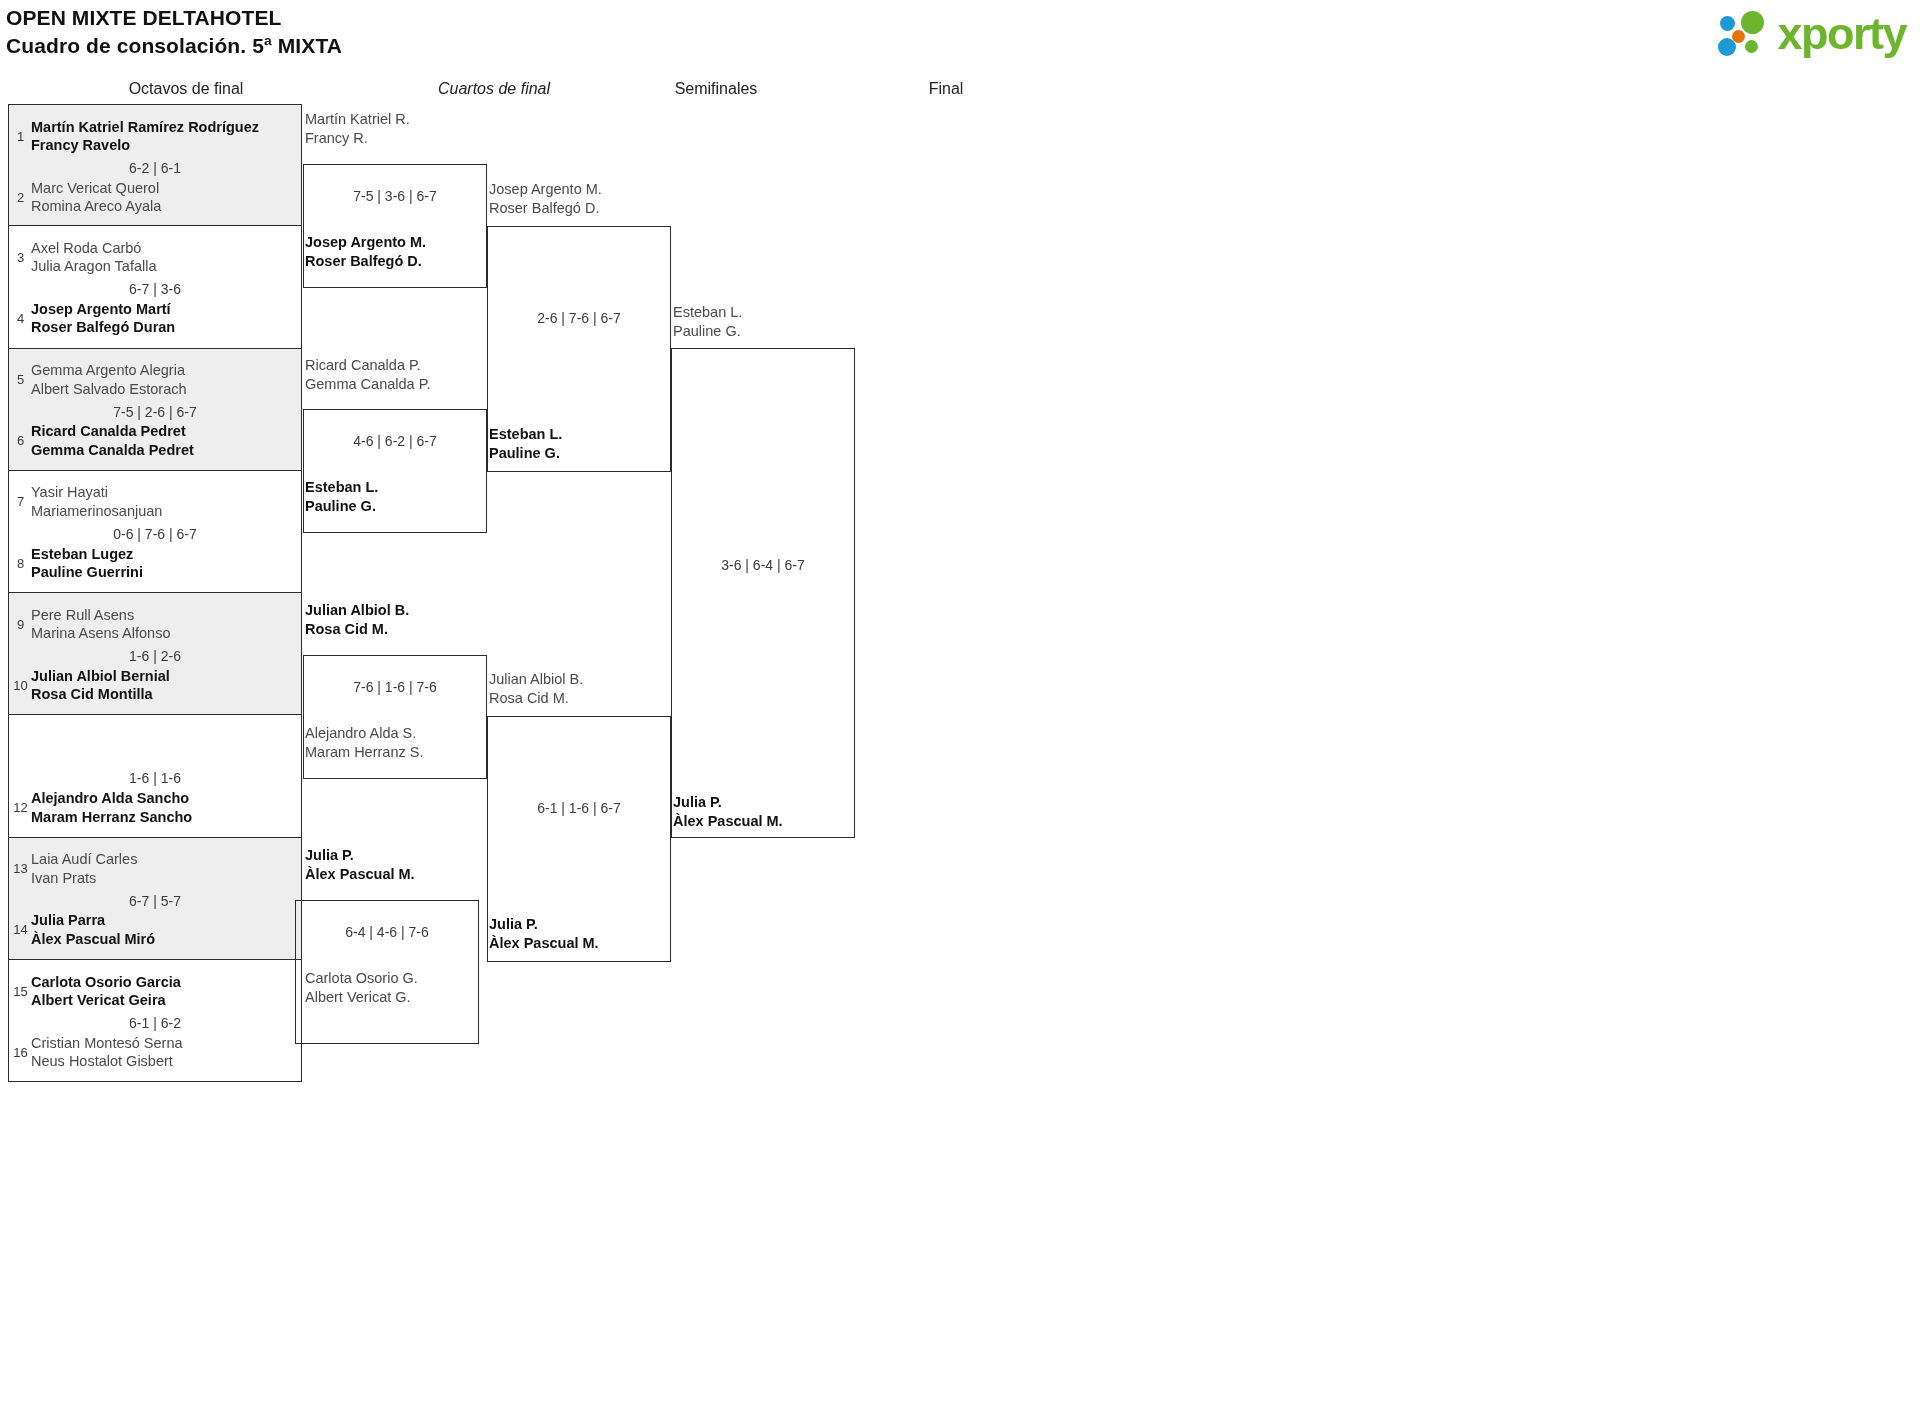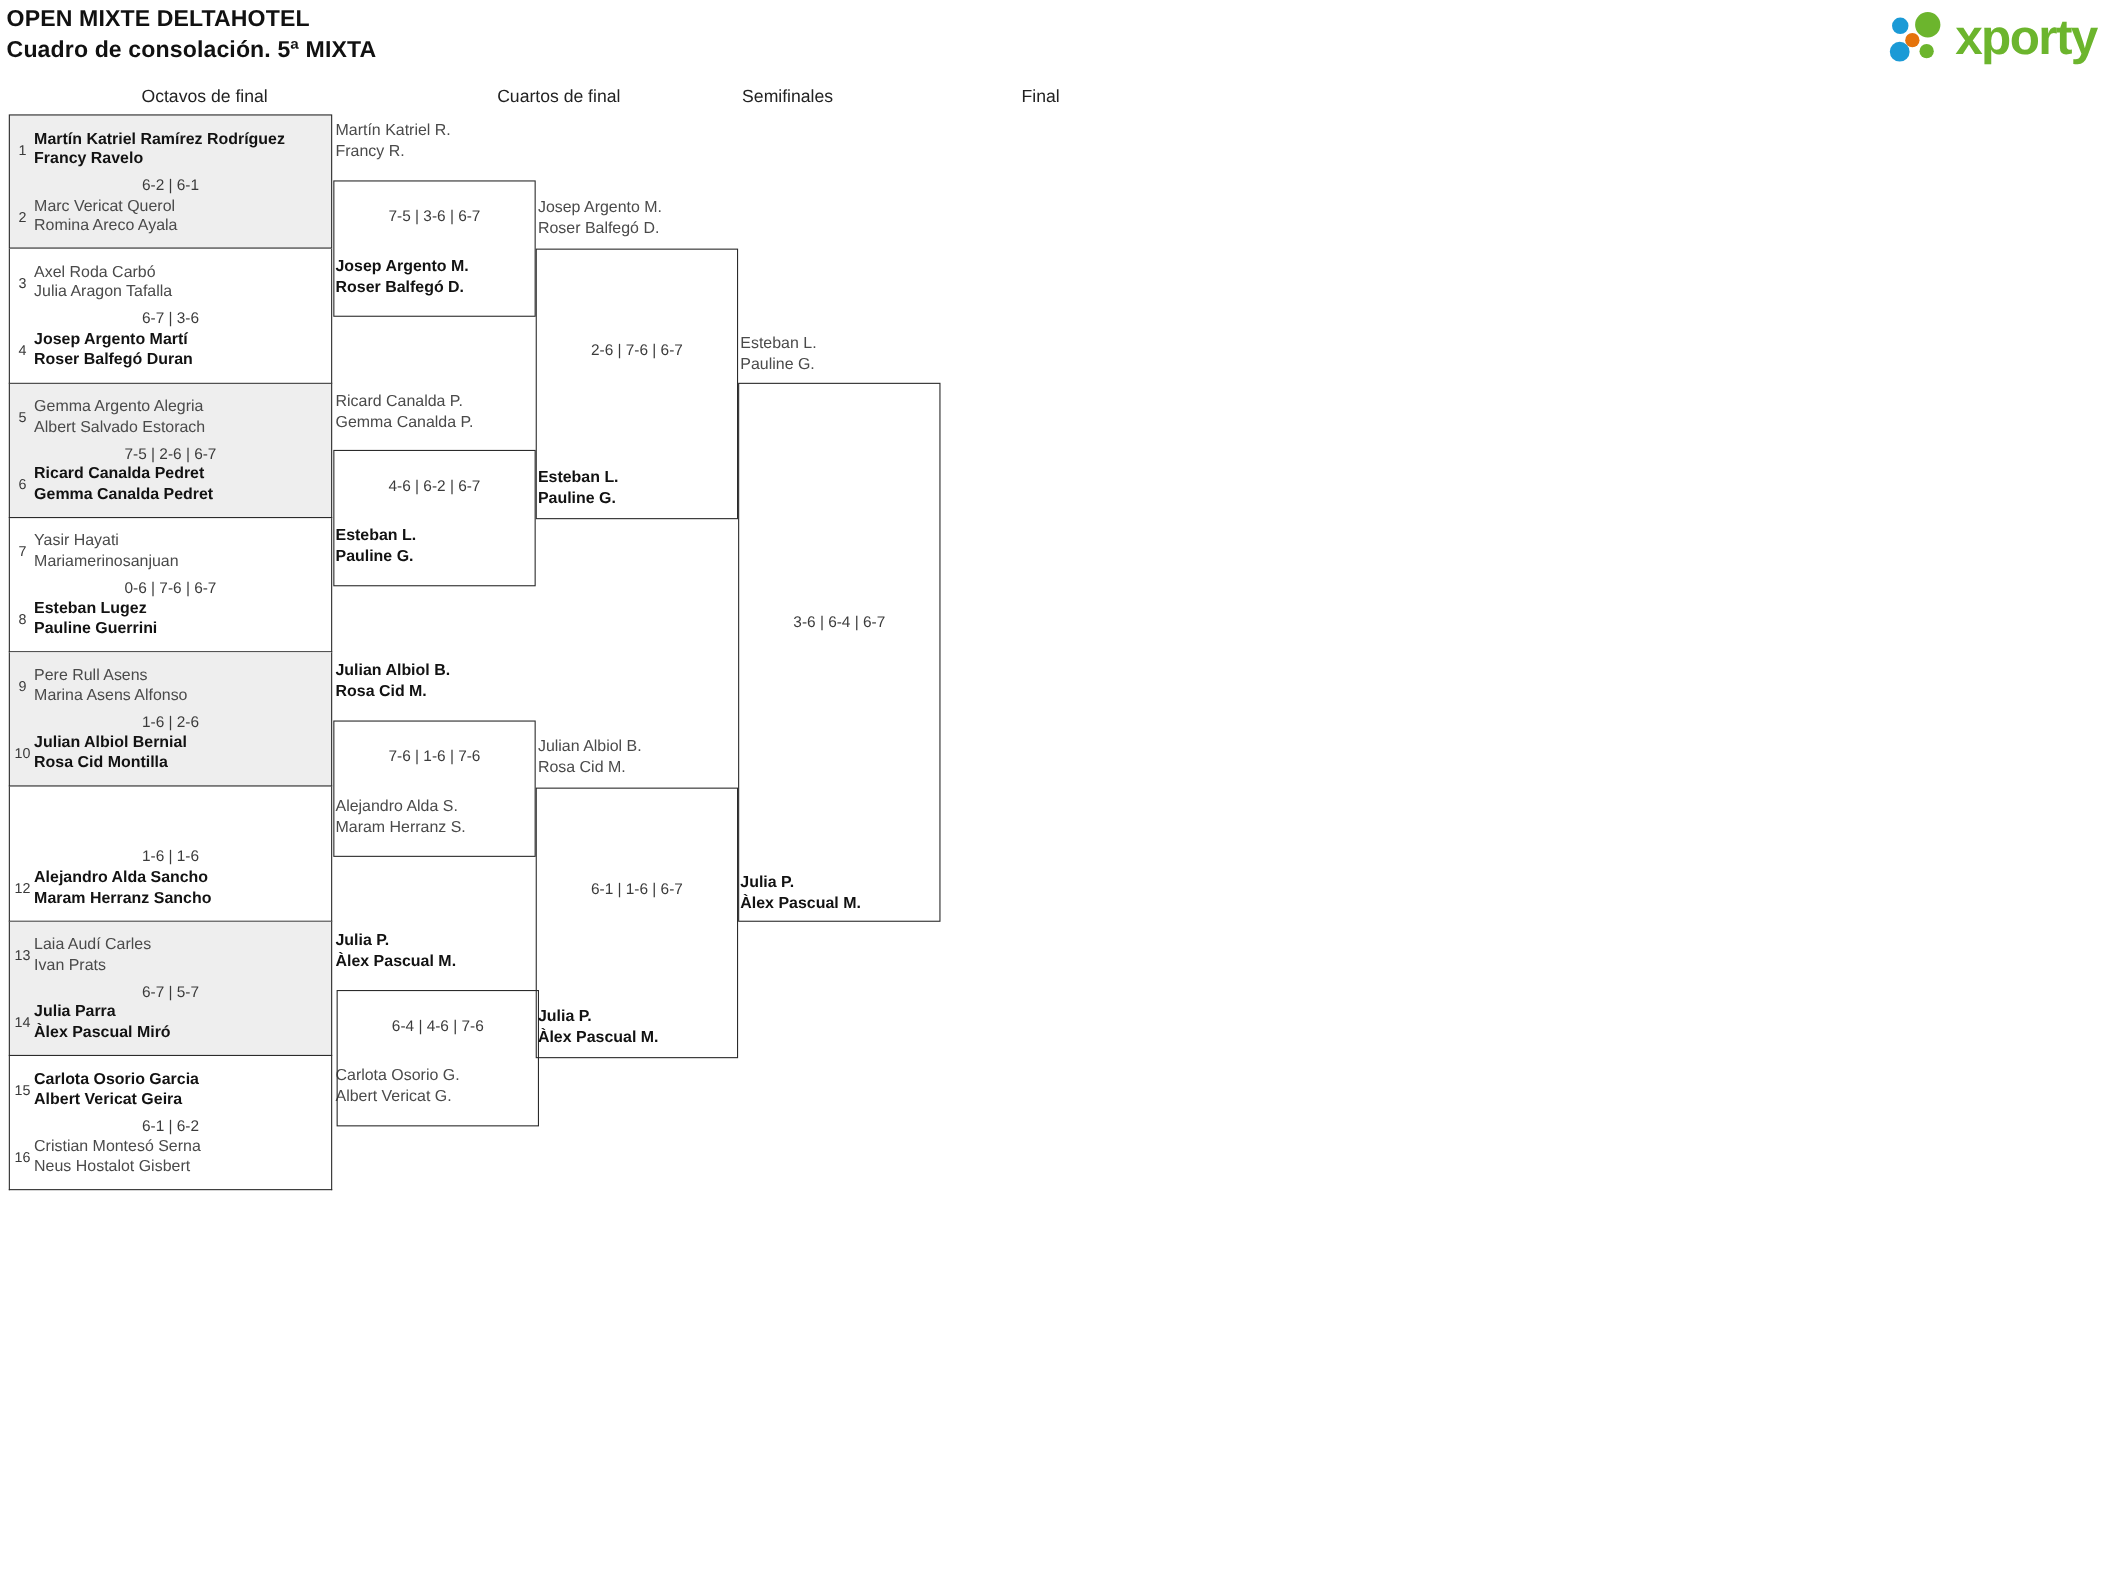--- a/index.html
+++ b/index.html
@@ -63,21 +63,21 @@
     <i style="left:2px;top:8px;width:15px;height:15px;background:#1b9ad6;"></i>
     <i style="left:14px;top:22px;width:13px;height:13px;background:#e5730c;"></i>
     <i style="left:0px;top:30px;width:18px;height:18px;background:#1b9ad6;"></i>
     <i style="left:23px;top:3px;width:23px;height:23px;background:#6cb52d;"></i>
     <i style="left:27px;top:32px;width:13px;height:13px;background:#6cb52d;"></i>
   </div>
   <div class="word">xporty</div>
 </div>
 
 <div class="rhdr" style="left:96px;top:79px;width:180px;text-align:center;">Octavos de final</div>
-<div class="rhdr" style="left:384px;top:79px;width:180px;text-align:right;">Cuartos de final</div>
+<div class="rhdr" style="left:404px;top:79px;width:180px;text-align:center;font-style:italic;">Cuartos de final</div>
 <div class="rhdr" style="left:626px;top:79px;width:180px;text-align:center;">Semifinales</div>
 <div class="rhdr" style="left:856px;top:79px;width:180px;text-align:center;">Final</div>
 
 <div id="r1">
 
   <div class="pairblk first shade">
     <div class="slot top">
       <span class="seedno">1</span>
       <span class="names win">
         <span>Martín Katriel Ramírez Rodríguez</span><br>
@@ -251,21 +251,21 @@
 </div>
 
 <div class="adv win" style="left:305px;top:846px;">
   <span>Julia P.</span><br>
   <span>Àlex Pascual M.</span>
 </div>
 <div class="adv lose" style="left:305px;top:969px;">
   <span>Carlota Osorio G.</span><br>
   <span>Albert Vericat G.</span>
 </div>
-<div class="bbox" style="left:306px;top:900px;width:184px;height:124px;">
+<div class="bbox" style="left:295px;top:900px;width:184px;height:144px;">
   <div class="sc" style="top:23px;">6-4 | 4-6 | 7-6</div>
 </div>
 
 <div class="adv lose" style="left:489px;top:180px;">
   <span>Josep Argento M.</span><br>
   <span>Roser Balfegó D.</span>
 </div>
 <div class="adv win" style="left:489px;top:425px;">
   <span>Esteban L.</span><br>
   <span>Pauline G.</span>

